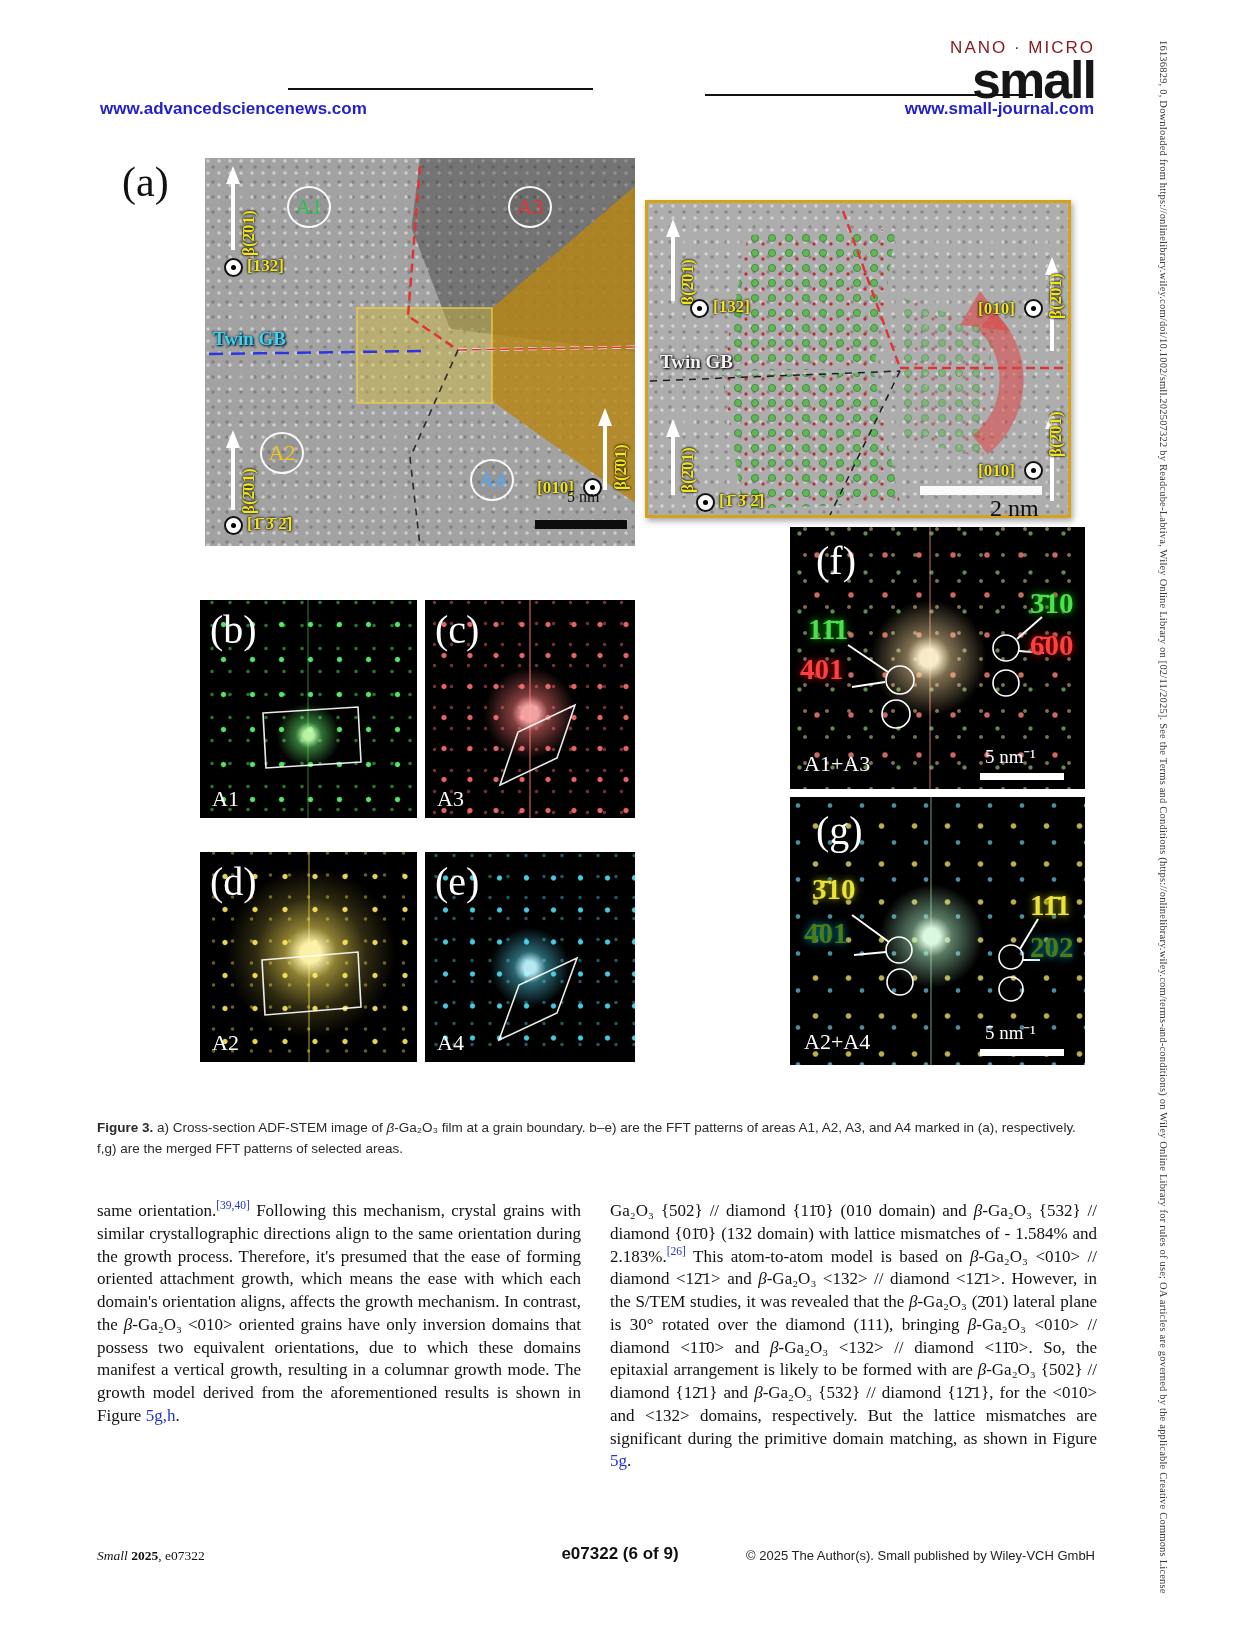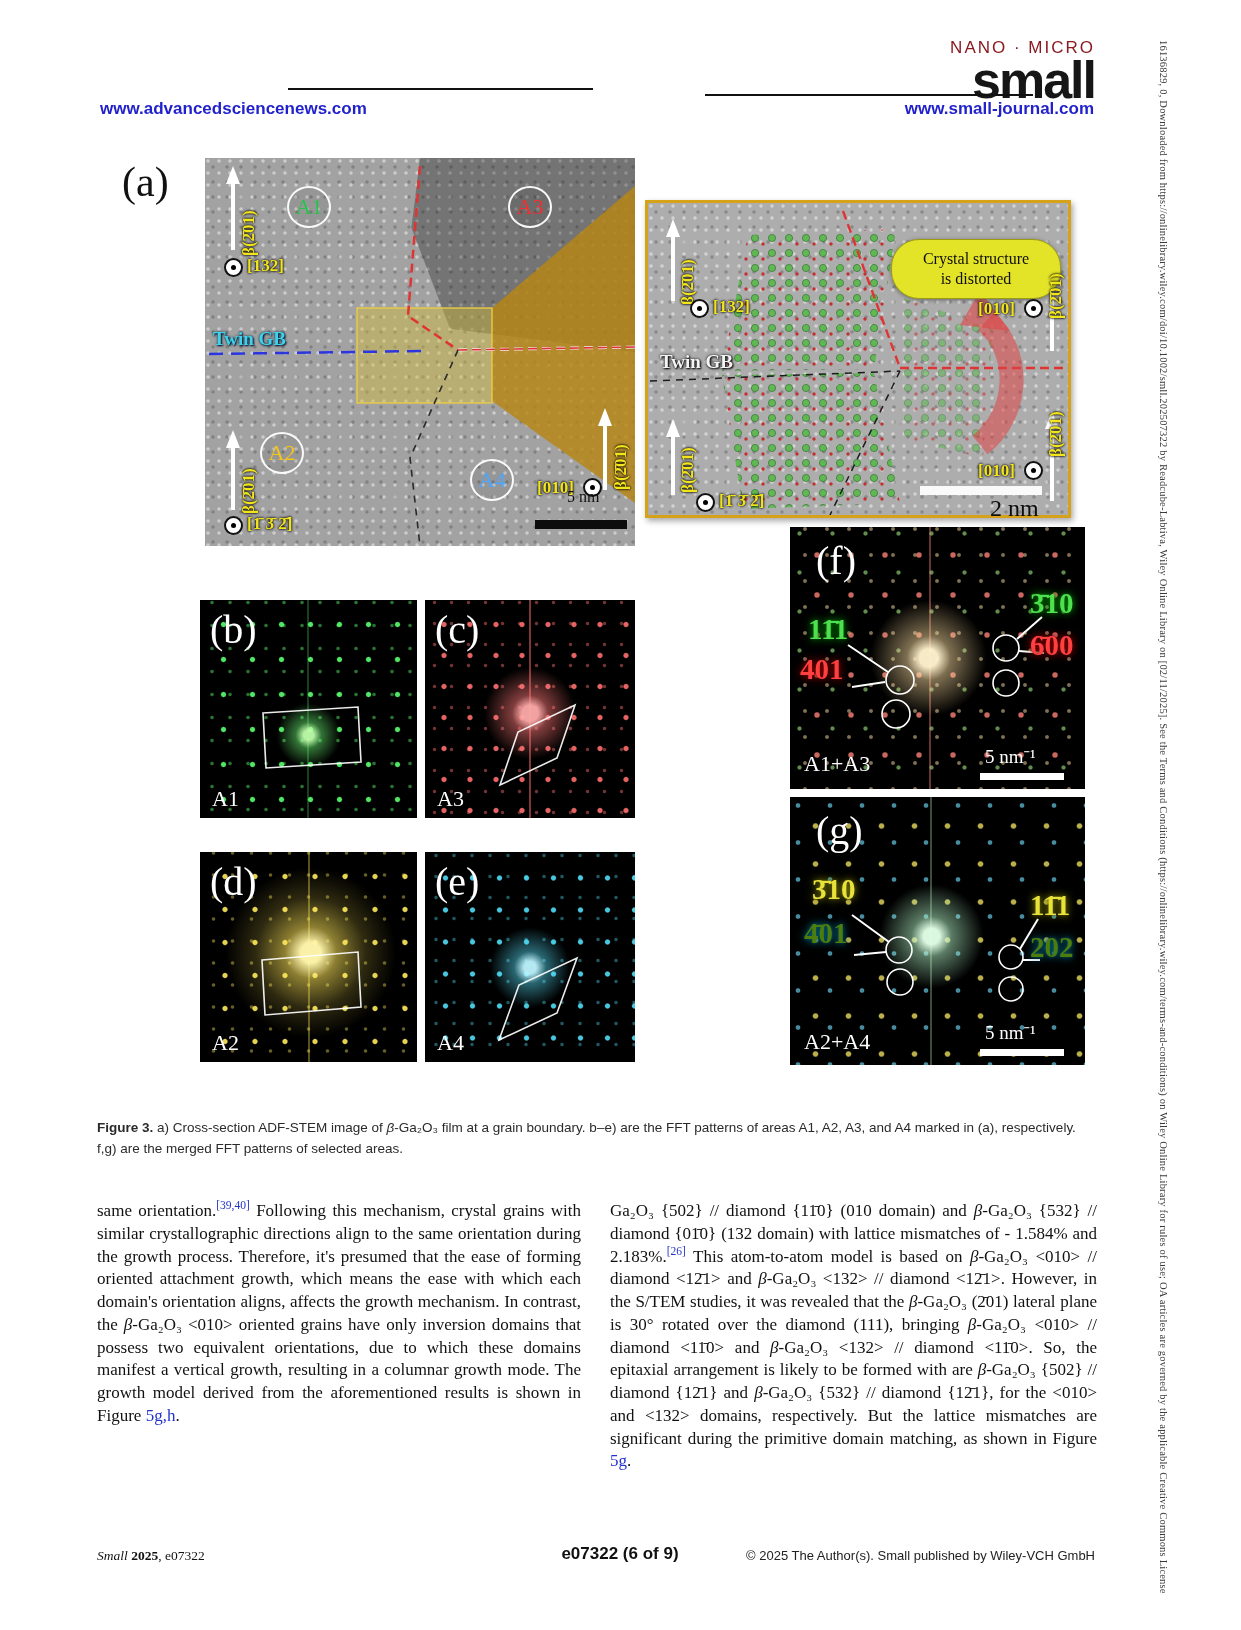--- a/index.html
+++ b/index.html
@@ -125,24 +125,20 @@
         <line x1="25" y1="98" x2="25" y2="30" stroke="#fff" stroke-width="4"></line>
         <polygon points="25,16 18,34 32,34" fill="#fff"></polygon>
         <line x1="25" y1="292" x2="25" y2="230" stroke="#fff" stroke-width="4"></line>
         <polygon points="25,216 18,234 32,234" fill="#fff"></polygon>
         <line x1="404" y1="148" x2="404" y2="68" stroke="#fff" stroke-width="4"></line>
         <polygon points="404,54 397,72 411,72" fill="#fff"></polygon>
         <line x1="404" y1="298" x2="404" y2="222" stroke="#fff" stroke-width="4"></line>
         <polygon points="404,208 397,226 411,226" fill="#fff"></polygon>
         <rect x="272" y="283" width="122" height="9" fill="#fafafa"></rect>
       </svg>
-      <div class="bubble" style="left:243px;top:36px;width:168px;height:58px;">
-        <span>Crystal structure</span>
-        <span>is distorted</span>
-      </div>
       <div class="twingb" style="left:12px;top:148px;color:#f4f4f4;text-shadow:0 0 3px #000,1px 1px 2px #000;">Twin GB</div>
       <div class="abs ylab vlabel" style="left:30px;top:20px;height:82px;">β(2̄01)</div>
       <span class="zaxis" style="left:42px;top:96px;"></span>
       <div class="abs ylab" style="left:65px;top:94px;">[132]</div>
       <div class="abs ylab vlabel" style="left:30px;top:212px;height:78px;">β(2̄01)</div>
       <span class="zaxis" style="left:48px;top:290px;"></span>
       <div class="abs ylab" style="left:71px;top:288px;">[1̄ 3̄ 2̄]</div>
       <div class="abs ylab" style="left:330px;top:96px;">[010]</div>
       <span class="zaxis" style="left:376px;top:96px;"></span>
       <div class="abs ylab vlabel" style="left:398px;top:40px;height:76px;">β(2̄01)</div>

